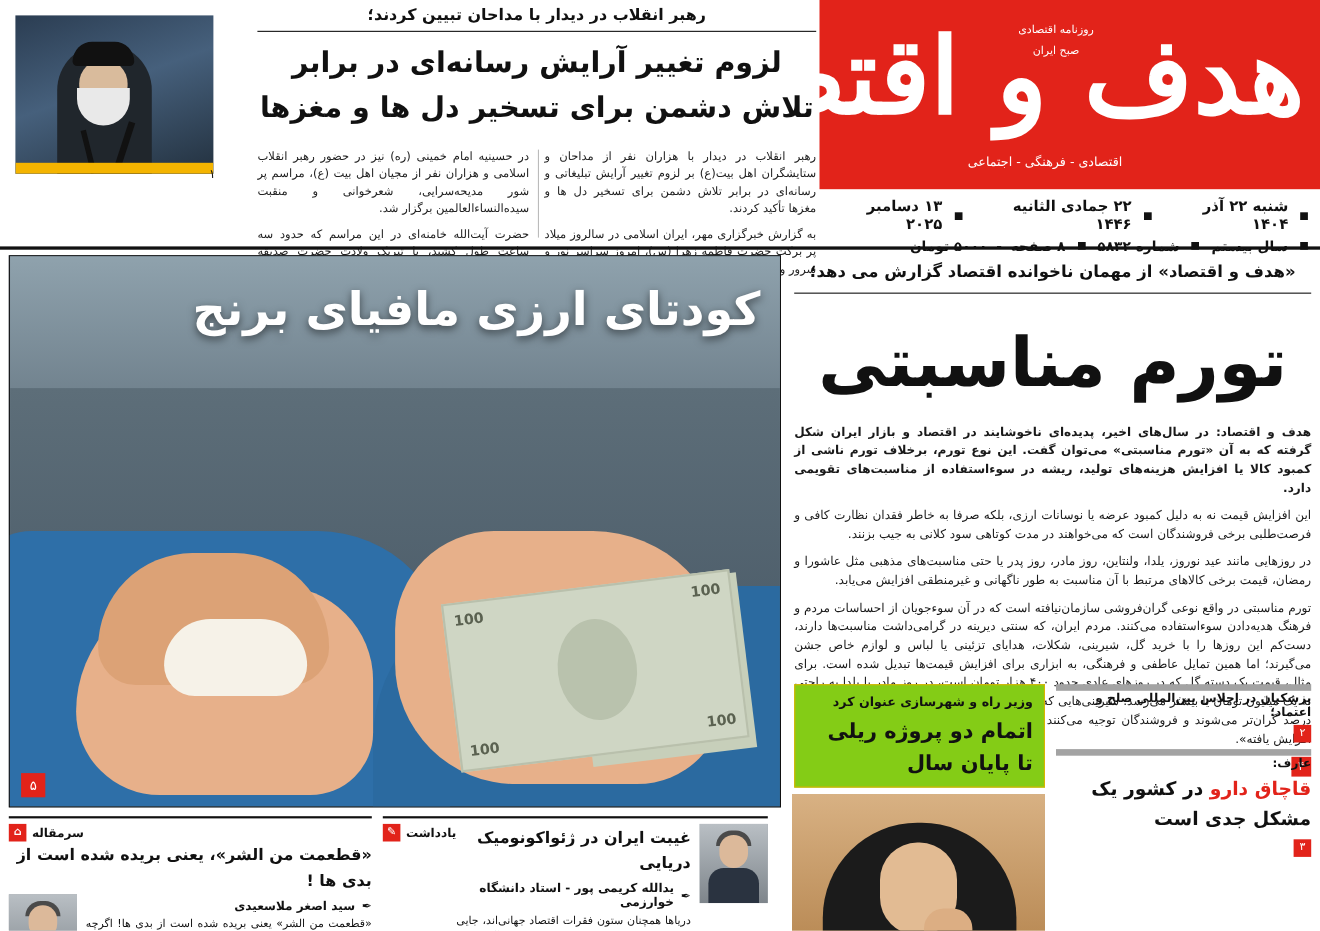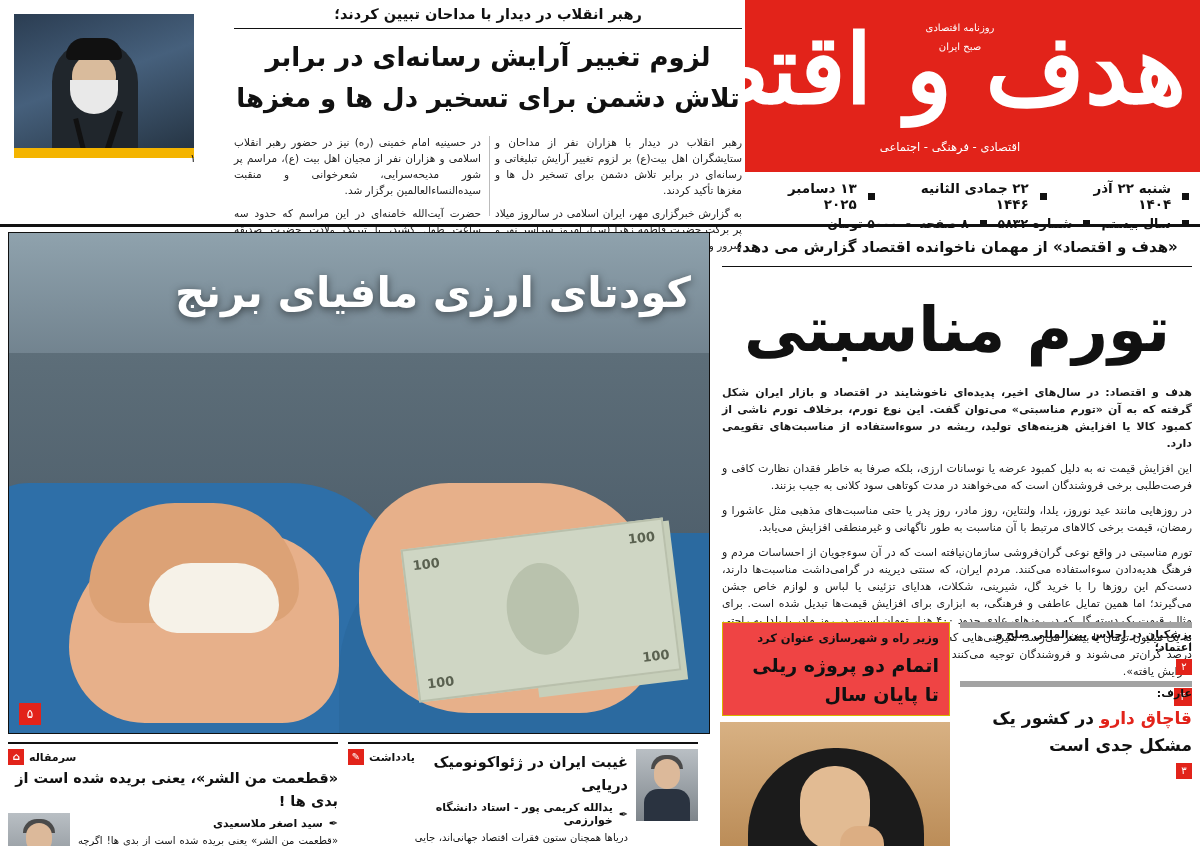--- a/index.html
+++ b/index.html
@@ -61,39 +61,39 @@
   .bp-hand-r{position:absolute;left:350px;top:250px;width:300px;height:230px;background:#e7b08a;border-radius:90px 120px 80px 110px;}
   .bp-bill{position:absolute;left:400px;top:300px;width:260px;height:150px;background:#cfd6c4;
       border:2px solid #b9c0ac;transform:rotate(-7deg);}
   .bp-bill .oval{position:absolute;left:96px;top:28px;width:72px;height:92px;background:#b9c2ad;border-radius:50%;}
   .bp-bill .c1{position:absolute;left:8px;top:8px;font-size:13px;color:#5a6150;font-weight:bold;}
   .bp-bill .c2{position:absolute;right:8px;top:8px;font-size:13px;color:#5a6150;font-weight:bold;}
   .bp-bill .c3{position:absolute;left:8px;bottom:8px;font-size:13px;color:#5a6150;font-weight:bold;}
   .bp-bill .c4{position:absolute;right:8px;bottom:8px;font-size:13px;color:#5a6150;font-weight:bold;}
   .bp-bill-stack{position:absolute;left:520px;top:296px;width:150px;height:160px;background:#c7cfba;transform:rotate(-7deg);}
   .bp-title{position:absolute;right:18px;top:24px;width:660px;text-align:right;color:#fff;
-      font-size:42px;font-weight:bold;text-shadow:0 2px 8px rgba(0,0,0,.55);margin-top:11px;}
+      font-size:42px;font-weight:bold;text-shadow:0 2px 8px rgba(0,0,0,.55);}
   .bp-num{position:absolute;left:10px;bottom:8px;width:22px;height:22px;background:#e2231a;color:#fff;
       font-size:12px;text-align:center;line-height:22px;}
 
   
   .rightcol{position:absolute;right:8px;top:232px;width:470px;}
   .rc-kicker{font-size:15px;font-weight:bold;text-align:center;padding:6px 0 10px;}
   .rc-rule{height:1px;background:#111;}
   .rc-head{font-size:62px;font-weight:bold;text-align:center;margin:26px 0 18px;letter-spacing:-1px;}
   .rc-body{font-size:11px;line-height:17px;text-align:justify;direction:rtl;color:#1a1a1a;}
   .rc-body p{margin:0 0 8px;}
   .rc-body .lede{font-weight:bold;}
   .rc-page{width:18px;height:18px;background:#e2231a;color:#fff;font-size:11px;text-align:center;line-height:18px;margin-top:4px;}
 
   
   .rl-wrap{position:absolute;right:8px;top:622px;width:470px;display:flex;flex-direction:row-reverse;gap:10px;}
   .rl-left{width:232px;}
   .rl-right{width:228px;}
-  .yellowbox{background:#ef4444;border:1px solid #d8b400;padding:8px 10px 6px;}
+  .yellowbox{background:#84cc16;border:1px solid #d8b400;padding:8px 10px 6px;}
   .yellowbox .k{font-size:11.5px;font-weight:bold;text-align:right;margin-bottom:6px;}
   .yellowbox .h{font-size:19px;font-weight:bold;line-height:29px;text-align:right;}
   .portrait{margin-top:6px;width:230px;height:150px;background:#c9a06a;position:relative;overflow:hidden;}
   .pt-bg{position:absolute;inset:0;background:linear-gradient(180deg,#d8b183,#b5854f);}
   .pt-chador{position:absolute;left:28px;top:26px;width:176px;height:130px;background:#1b1b1b;border-radius:86px 86px 0 0;}
   .pt-face{position:absolute;left:80px;top:44px;width:70px;height:84px;background:#e2bb93;border-radius:34px;}
   .pt-hand{position:absolute;left:120px;top:104px;width:44px;height:40px;background:#dcae83;border-radius:18px;}
   .newsitem{border-top:6px solid #a3a3a3;padding:0 0 6px;}
   .newsitem .k{font-size:11px;font-weight:bold;text-align:right;color:#111;margin-bottom:5px;}
   .newsitem .h{font-size:17px;font-weight:bold;line-height:27px;text-align:right;}

